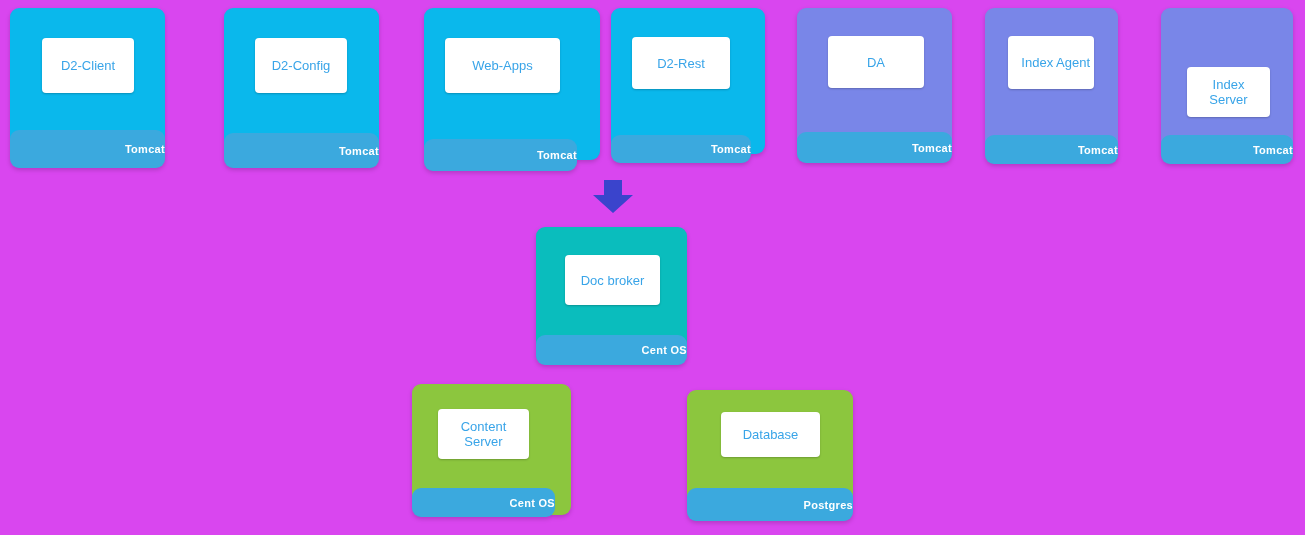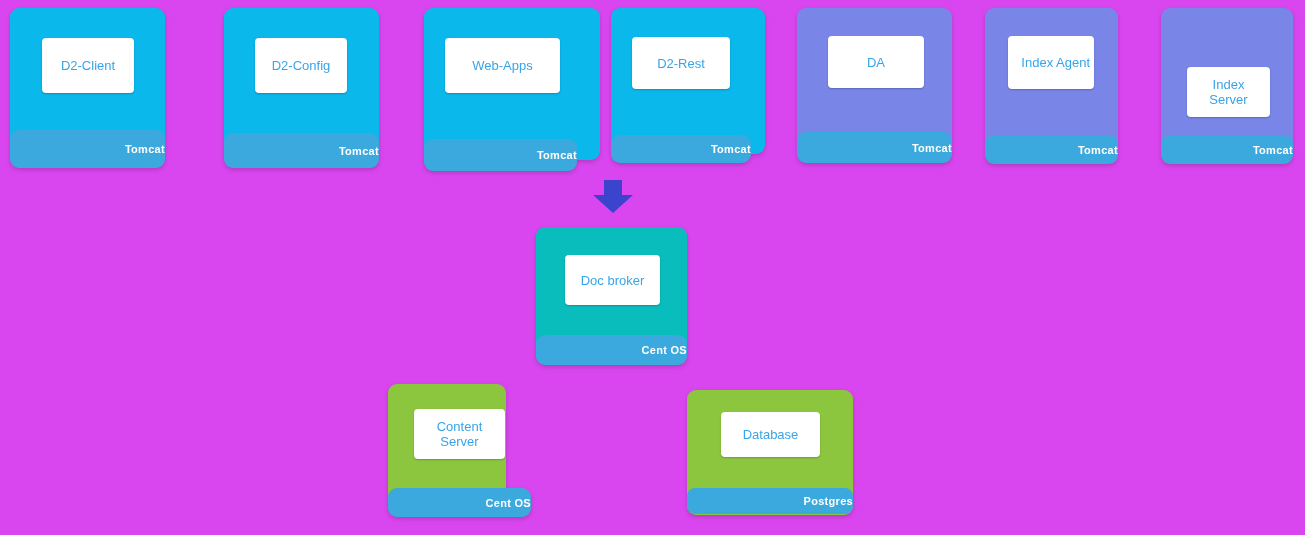--- a/index.html
+++ b/index.html
@@ -173,34 +173,34 @@
   <div class="node teal" style="left:536px; top:227px; width:151px; height:136px;">
     <div class="node-body"></div>
     <div class="node-plate" style="left:29px; top:28px; width:95px; height:50px;">
       <span class="node-plate-text">Doc broker</span>
     </div>
     <div class="node-footer" style="top:108px; width:151px; height:30px;">
       <span class="node-footer-text">Cent OS</span>
     </div>
   </div>
 
-  <div class="node green" style="left:388px; top:384px; width:118px; height:131px;text-decoration:underline;">
+  <div class="node green" style="left:412px; top:384px; width:159px; height:131px;text-decoration:underline;">
     <div class="node-body"></div>
     <div class="node-plate" style="left:26px; top:25px; width:91px; height:50px;">
       <span class="node-plate-text">Content
 Server</span>
     </div>
     <div class="node-footer" style="top:104px; width:143px; height:29px;">
       <span class="node-footer-text">Cent OS</span>
     </div>
   </div>
 
   <div class="node green" style="left:687px; top:390px; width:166px; height:125px;">
     <div class="node-body"></div>
     <div class="node-plate" style="left:34px; top:22px; width:99px; height:45px;">
       <span class="node-plate-text">Database</span>
     </div>
-    <div class="node-footer" style="top:98px; width:166px; height:26px;border-radius:8px;">
+    <div class="node-footer" style="top:98px; width:166px; height:33px;">
       <span class="node-footer-text">Postgres</span>
     </div>
   </div>
 
 </div>
 
 </body></html>

